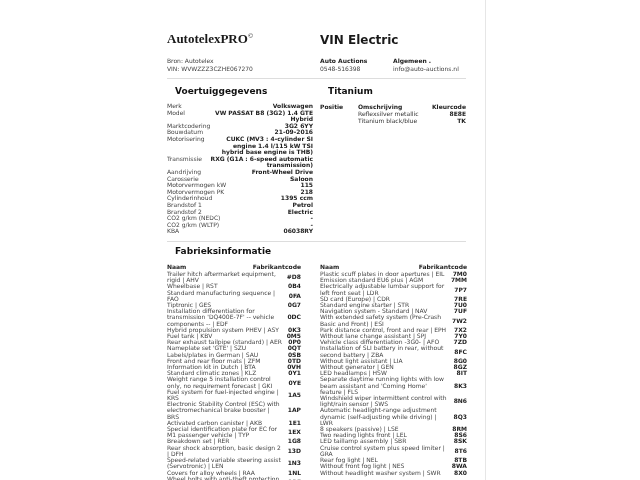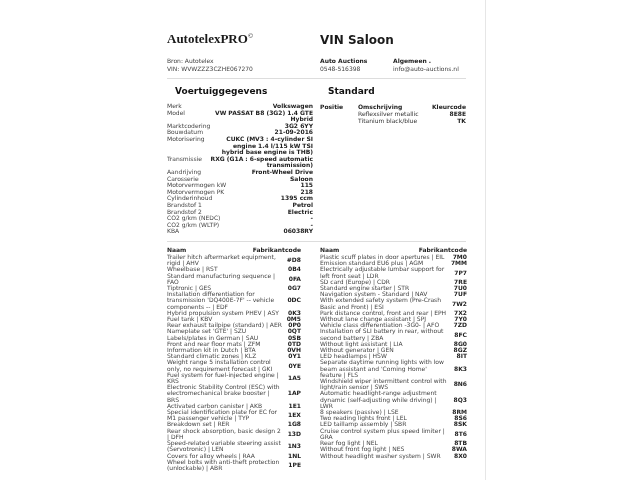--- a/index.html
+++ b/index.html
@@ -41,21 +41,21 @@
   .fab-code{font-weight:700;color:#222;white-space:nowrap;}
   .edge-line{position:absolute;left:485px;top:0;width:1px;height:480px;background:#e6e6e6;}
 </style>
 </head>
 <body>
 
 <div class="screen">
 
   <div class="brand"><span>AutotelexPRO</span><sup>©</sup></div>
 
-  <div class="report-title">VIN Saloon</div>
+  <div class="report-title">VIN Electric</div>
 
   <div class="meta meta-bron">
     <div>Bron: Autotelex</div>
     <div>VIN: WVWZZZ3CZHE067270</div>
   </div>
 
   <div class="meta meta-company">
     <div class="b">Auto Auctions</div>
     <div>0548-516398</div>
   </div>
@@ -147,21 +147,21 @@
         </div>
 
         <div class="kv-row">
           <div class="kv-label">KBA</div>
           <div class="kv-value">06038RY</div>
         </div>
       </div>
   </section>
 
   <section class="kleuren">
-    <h2>Standard</h2>
+    <h2>Titanium</h2>
     <div class="kl-head">
       <div class="pos">Positie</div>
       <div class="oms">Omschrijving</div>
       <div class="kc">Kleurcode</div>
     </div>
     <div>
 
         <div class="kl-row">
           <div class="pos"></div>
           <div class="oms">Reflexsilver metallic</div>
@@ -172,20 +172,21 @@
           <div class="pos"></div>
           <div class="oms">Titanium black/blue</div>
           <div class="kc">TK</div>
         </div>
       </div>
   </section>
 
   <div class="sep sep2"></div>
 
   <section class="fab">
+    <h2>Fabrieksinformatie</h2>
     <div class="fab-cols">
 
       <div class="fab-col-left">
         <div class="fab-head">
           <div>Naam</div>
           <div>Fabrikantcode</div>
         </div>
         <div>
 
             <div class="fab-item">

